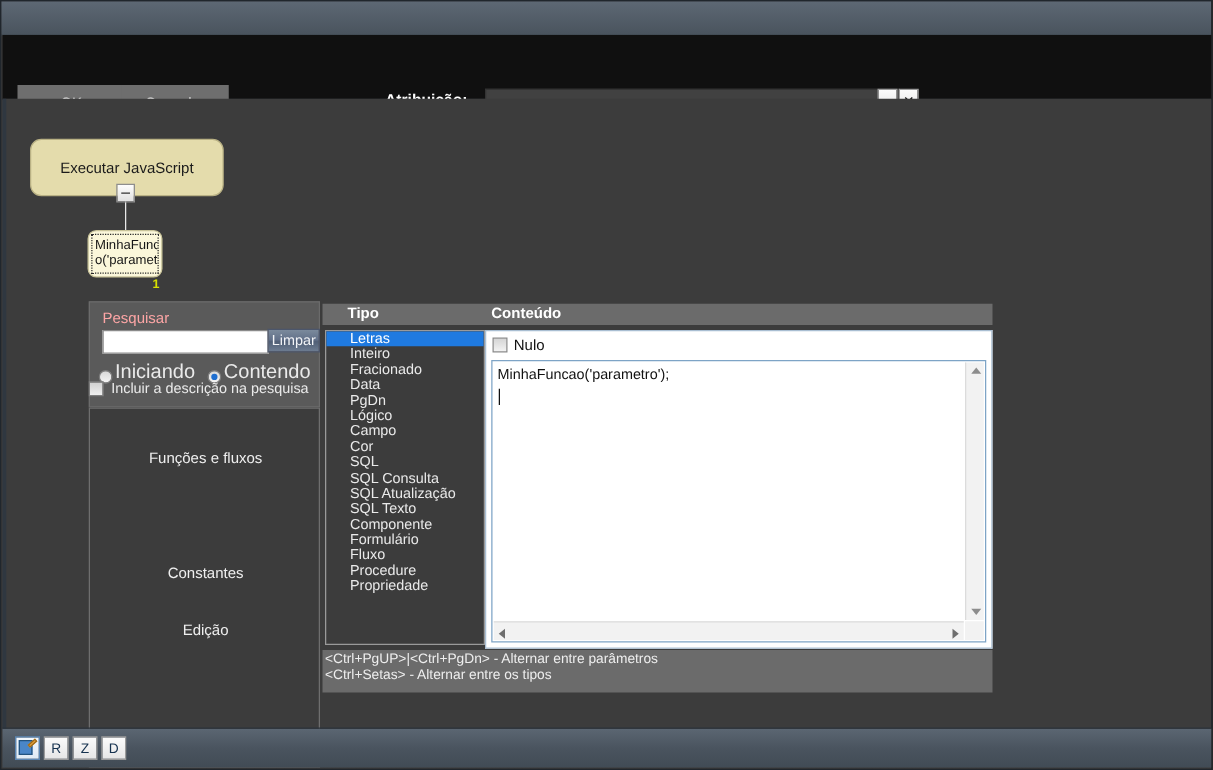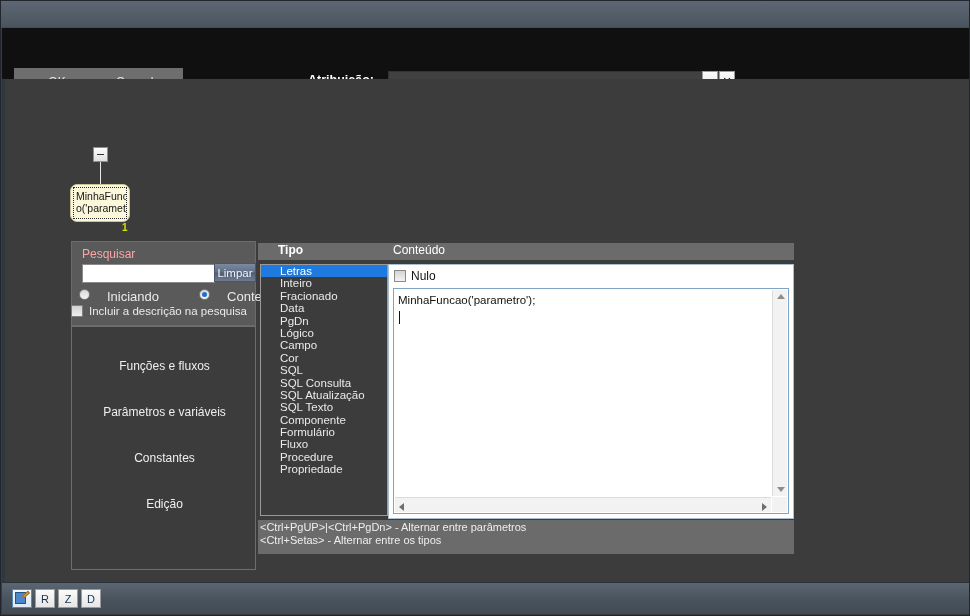--- a/index.html
+++ b/index.html
@@ -125,36 +125,36 @@
   .search-input{
     position:absolute;left:10px;top:22px;width:133px;height:19px;
     background:#ffffff;border:1px solid #8a8a8a;box-sizing:border-box;
   }
   .btn-limpar{
     position:absolute;left:213px;top:262px;width:42px;height:19px;
     background:linear-gradient(to bottom,#7b8a9c 0%,#63718a 45%,#505f76 55%,#6d7c91 100%);
     border:1px solid #4c566b;box-sizing:border-box;color:#f2f4f7;font-size:11.5px;
     display:flex;align-items:center;justify-content:center;
   }
-  .radio-row{position:absolute;left:78px;top:288px;display:flex;align-items:flex-start;gap:17px;font-size:13px;color:#eaeaea;}
+  .radio-row{position:absolute;left:78px;top:288px;display:flex;align-items:flex-end;gap:2px;font-size:16px;color:#eaeaea;}
   .rad{
     width:11px;height:11px;border-radius:50%;
     background:linear-gradient(to bottom,#d8d8d8,#f5f5f5);border:1px solid #7e7e7e;
     box-sizing:border-box;display:inline-block;position:relative;
   }
   .rad.on::after{
     content:"";position:absolute;left:2px;top:2px;width:5px;height:5px;border-radius:50%;background:#1f6fd0;
   }
   .chk-row{position:absolute;left:70px;top:304px;display:flex;align-items:center;gap:6px;font-size:11.5px;color:#eaeaea;}
   .chk{
     width:12px;height:12px;background:linear-gradient(to bottom,#d0d0d0,#efefef);
     border:1px solid #7e7e7e;box-sizing:border-box;display:inline-block;
   }
   .panel-cats{
-    position:absolute;left:70px;top:325px;width:185px;height:244px;
+    position:absolute;left:70px;top:325px;width:185px;height:288px;
     background:#3c3c3c;border:1px solid #6e6e6e;box-sizing:border-box;
     color:#efefef;font-size:12px;
   }
   .cat{
     position:absolute;left:0;width:185px;text-align:center;
   }
   
   .tipo-hdr{
     position:absolute;left:257px;top:242px;width:130px;height:17px;
     background:#6b6b6b;color:#fff;font-size:12px;font-weight:bold;
@@ -171,21 +171,21 @@
   }
   .tipo-item.sel{background:#1f7ae0;color:#ffffff;}
   .hints{
     position:absolute;left:257px;top:519px;width:536px;height:34px;
     background:#6b6b6b;color:#eeeeee;font-size:11px;line-height:13px;
     padding:1px 0 0 2px;box-sizing:border-box;
   }
   
   .cont-hdr{
     position:absolute;left:387px;top:242px;width:406px;height:17px;
-    background:#6b6b6b;color:#fff;font-size:12px;font-weight:normal;
+    background:#6b6b6b;color:#fff;font-size:12px;font-weight:bold;
     padding-left:5px;box-sizing:border-box;
   }
   .cont-box{
     position:absolute;left:387px;top:263px;width:406px;height:255px;
     background:#ffffff;border:1px solid #a9bed2;box-sizing:border-box;
   }
   .nulo-row{
     position:absolute;left:5px;top:4px;display:flex;align-items:center;gap:5px;
     font-size:12px;color:#111;
   }
@@ -252,20 +252,21 @@
   <div class="toolbar">
     <button class="tbtn btn-ok">OK</button>
     <button class="tbtn btn-cancel">Cancelar</button>
     <div class="atrib-label">Atribuição:</div>
     <div class="atrib-box"></div>
     <div class="atrib-arrow">▼</div>
     <div class="atrib-x">✕</div>
   </div>
 
   <div class="canvas">
+    <div class="node-main">Executar JavaScript</div>
     <div class="connector"></div>
     <div class="collapse">
         <i></i>
       </div>
     <div class="node-sub">
       <div class="dash"><span>MinhaFunca</span><br><span>o('parametr</span></div>
     </div>
     <div class="node-num">1</div>
   </div>
 
@@ -285,21 +286,20 @@
     <span>Contendo</span>
   </div>
 
   <div class="chk-row">
     <span class="chk"></span>
     <span>Incluir a descrição na pesquisa</span>
   </div>
 
   <div class="panel-cats">
     <div class="cat" style="top:32px">Funções e fluxos</div>
-    <div class="cat" style="top:78px">Parâmetros e variáveis</div>
     <div class="cat" style="top:124px">Constantes</div>
     <div class="cat" style="top:170px">Edição</div>
   </div>
 
   <div class="tipo-hdr">Tipo</div>
   <div class="tipo-list" id="tipo-list">
       <div class="tipo-item sel">Letras</div>
       <div class="tipo-item">Inteiro</div>
       <div class="tipo-item">Fracionado</div>
       <div class="tipo-item">Data</div>

